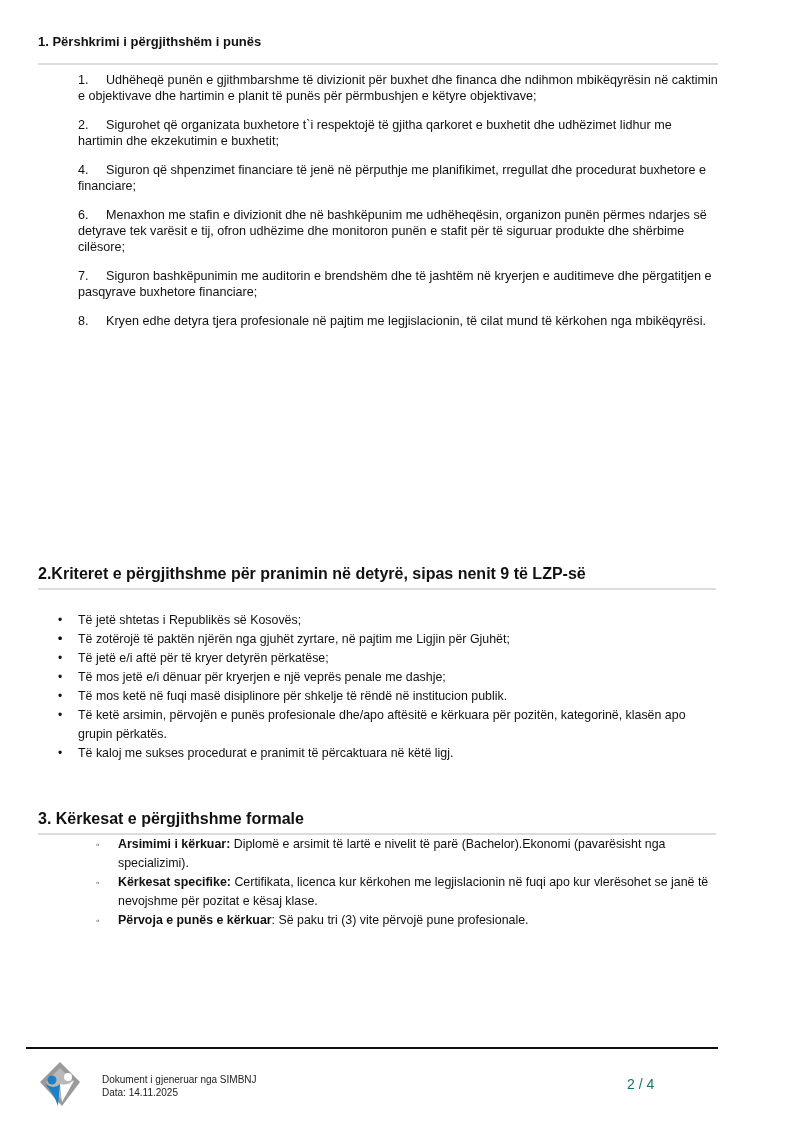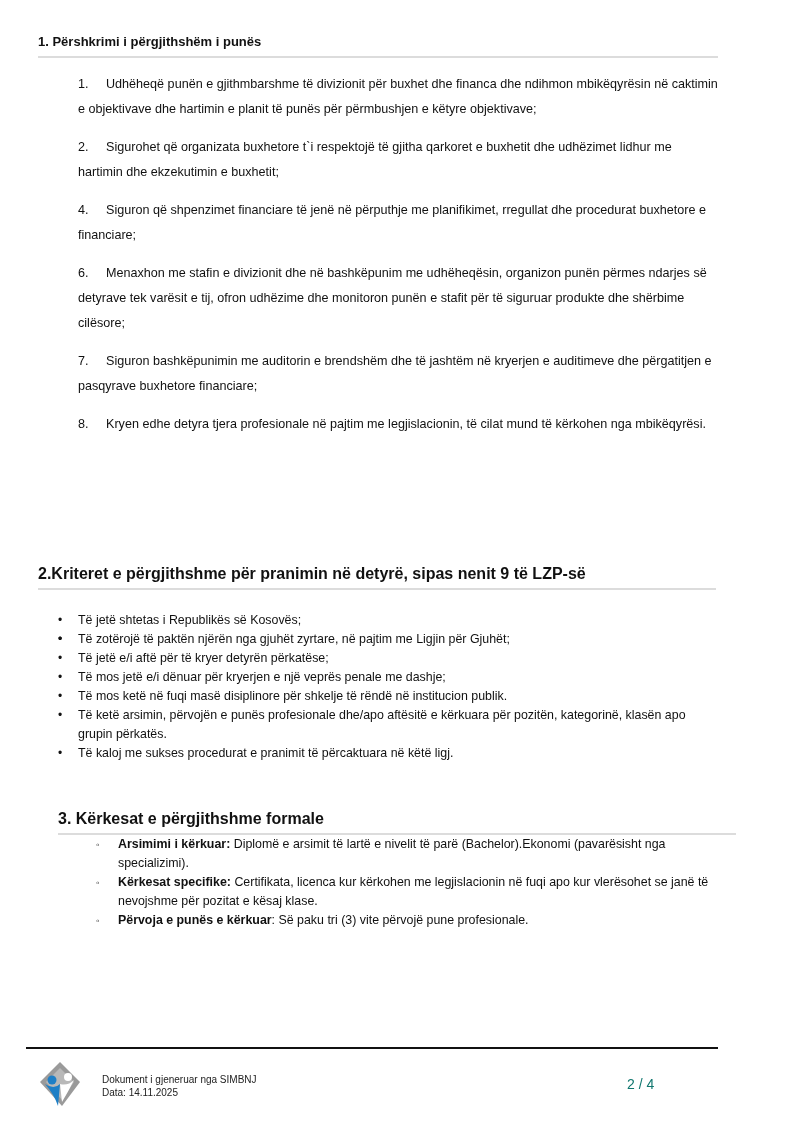--- a/index.html
+++ b/index.html
@@ -5,27 +5,27 @@
   html, body { margin: 0; padding: 0; background: #ffffff; }
   body {
     width: 800px; height: 1130px; position: relative; overflow: hidden;
     font-family: "Liberation Sans", "DejaVu Sans", sans-serif;
     color: #111111;
   }
   .section-title {
     position: absolute; left: 38px; font-weight: bold; color: #111;
     border-bottom: 2px solid #dcdcdc;
   }
-  #s1-title { top: 34px; width: 680px; font-size: 13px; padding-bottom: 7px; }
+  #s1-title { top: 34px; width: 680px; font-size: 13px; padding-bottom: 14px; }
   #s2-title { top: 565px; width: 678px; font-size: 16px; padding-bottom: 5px; }
-  #s3-title { top: 810px; width: 678px; font-size: 16px; padding-bottom: 5px; margin-left: 20px; }
+  #s3-title { top: 810px; width: 678px; font-size: 16px; padding-bottom: 5px; }
 
   .numbered {
     position: absolute; left: 78px; width: 640px; margin: 0; padding: 0; list-style: none;
-    font-size: 12.6px; line-height: 25px;
+    font-size: 12.6px; line-height: 16px;
   }
   .numbered li { margin: 0 0 13px 0; }
   .numbered .num { display: inline-block; width: 28px; }
 
   .bullets {
     position: absolute; left: 56px; top: 611px; width: 662px; margin: 0; padding: 0; list-style: none;
     font-size: 12.4px; line-height: 19px;
   }
   .bullets li { position: relative; padding-left: 22px; }
   .bullets .dot {

